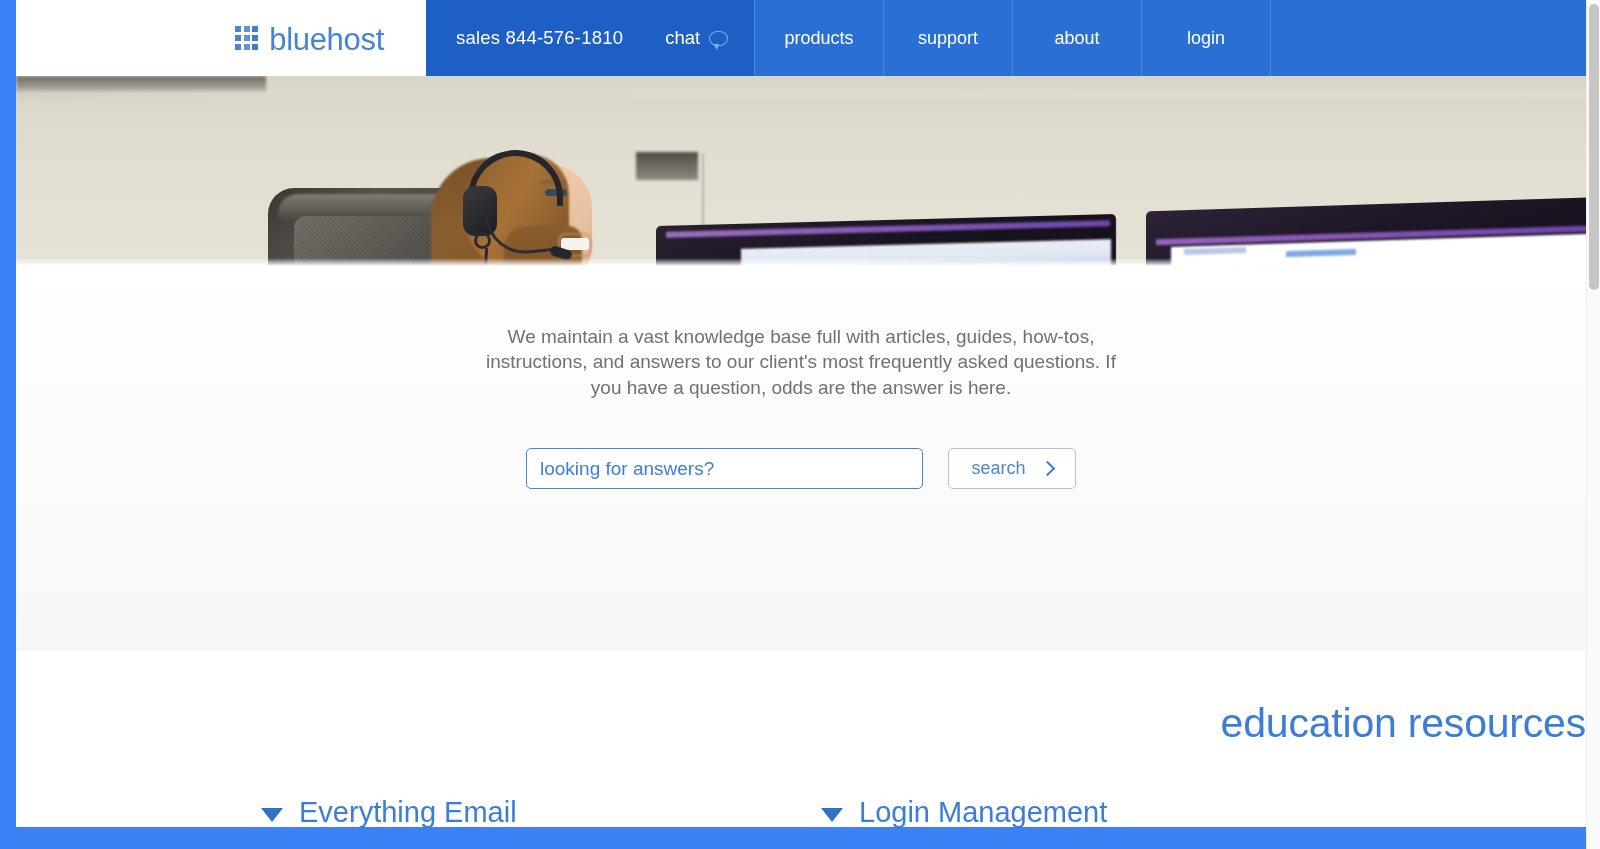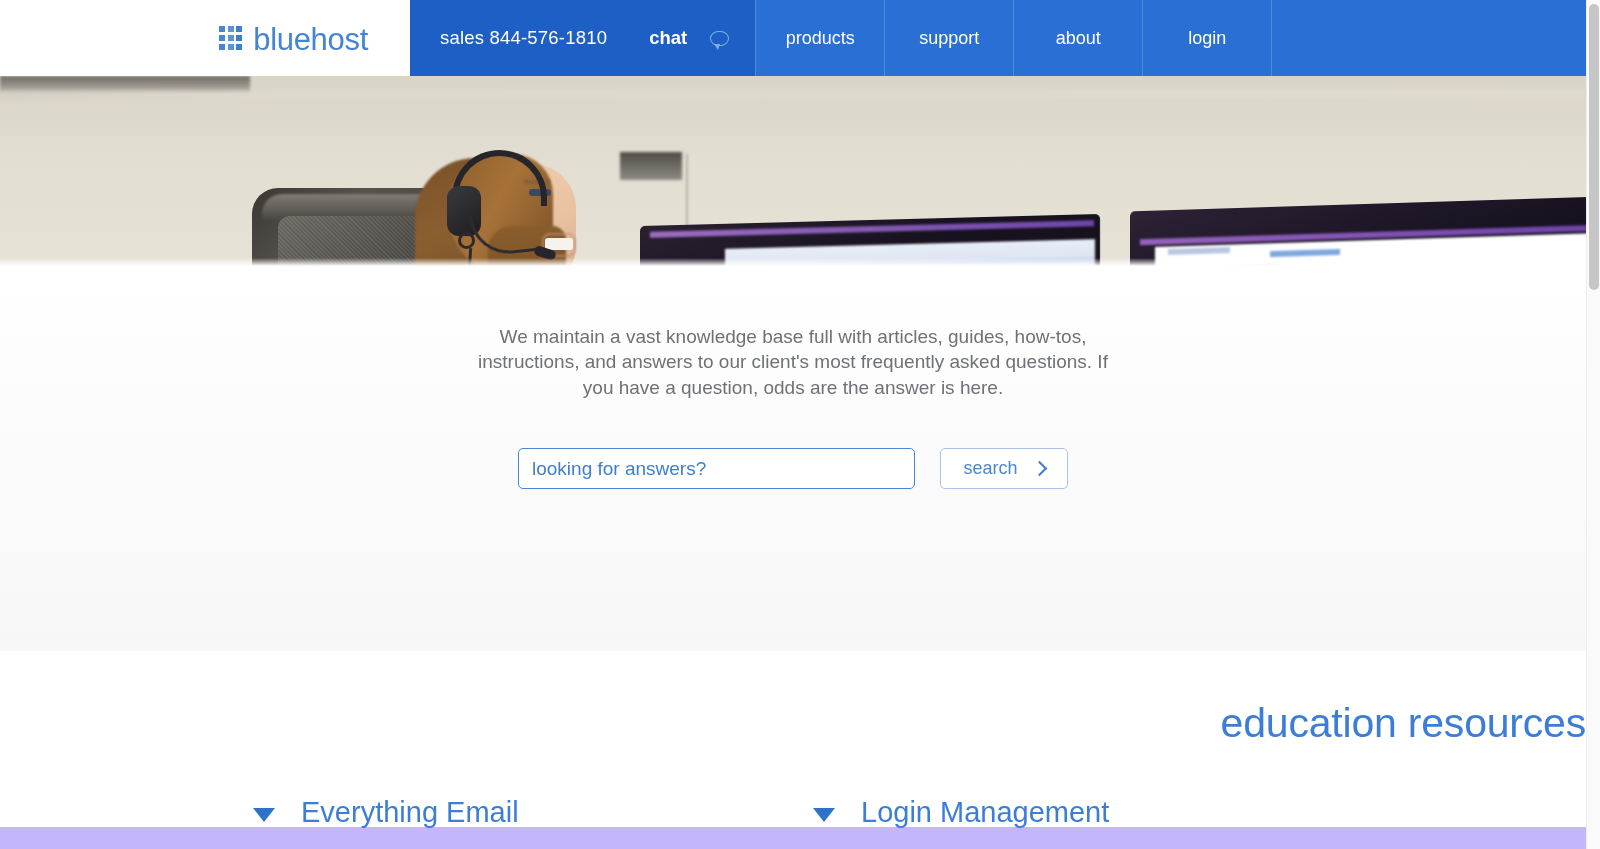--- a/index.html
+++ b/index.html
@@ -17,21 +17,22 @@
     width: 1600px;
     height: 849px;
     overflow: hidden;
   }
 
   .page {
     position: relative;
     width: 1586px;
     height: 849px;
     overflow: hidden;
-    background: #c4b5fd;
+    background: #3b82f6;
+    padding-left: 16px;
   }
 
   
   .topnav {
     position: relative;
     display: flex;
     align-items: stretch;
     height: 76px;
     width: 100%;
     background: #2a6fd4;
@@ -93,25 +94,24 @@
   .nav-sales-phone {
     color: #ffffff;
     font-size: 18.5px;
     letter-spacing: 0.2px;
     white-space: nowrap;
   }
 
   .nav-chat {
     display: flex;
     align-items: center;
-    gap: 23px;
+    gap: 9px;
     color: #ffffff;
     font-size: 18.5px;
     white-space: nowrap;
-    font-weight: bold;
   }
   .chat-bubble {
     display: inline-block;
     width: 19px;
     height: 15px;
     border: 1.6px solid #7fadea;
     border-radius: 9px/8px;
     position: relative;
   }
   .chat-bubble::after {
@@ -557,21 +557,20 @@
     border-right: 11px solid transparent;
     border-top: 14px solid #2f73c8;
     position: relative;
     top: 2px;
   }
   .accordion-label {
     font-size: 29px;
     color: #3b7dd8;
     font-weight: 400;
     line-height: 1;
-    margin-left: 10px;
   }
 
   
   .scrollbar-track {
     position: absolute;
     right: 0; top: 0;
     width: 14px; height: 849px;
     background: #fafafa;
     border-left: 1px solid #ededed;
   }

